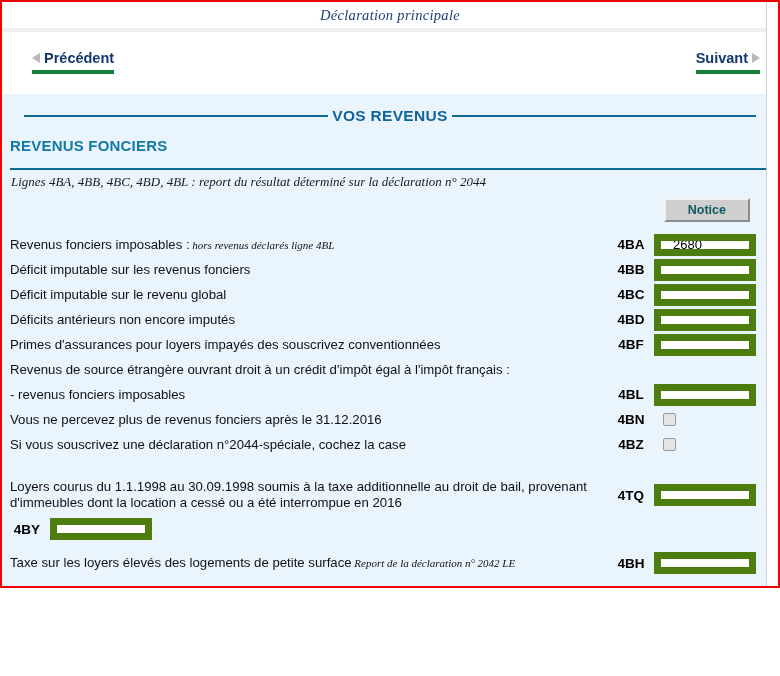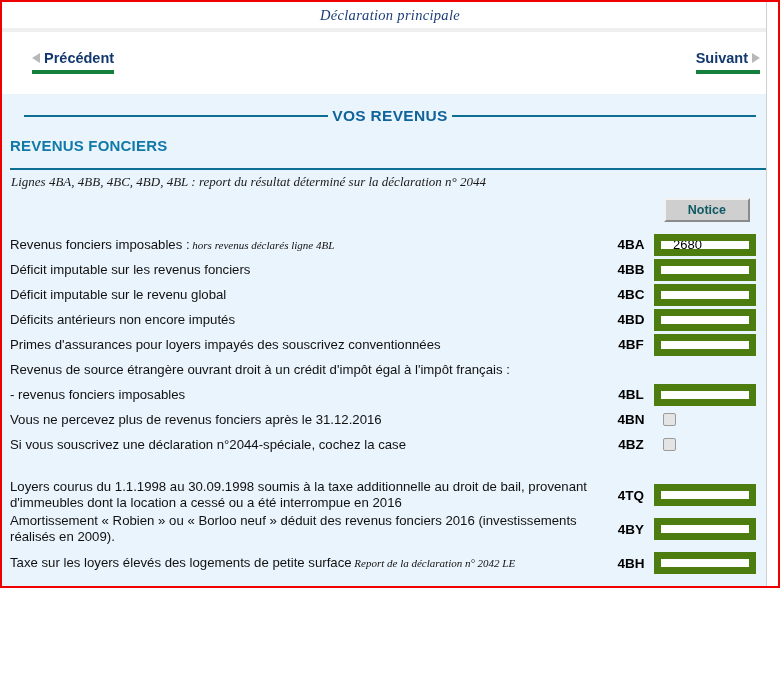--- a/index.html
+++ b/index.html
@@ -306,21 +306,20 @@
 
     <div class="rows" id="rows-b">
         <div class="row tall">
           <div class="label">Loyers courus du 1.1.1998 au 30.09.1998 soumis à la taxe additionnelle au droit de bail, provenant d'immeubles dont la location a cessé ou a été interrompue en 2016</div>
           <div class="code">4TQ</div>
           <div class="ctrl">
             <input class="fld" type="text" style="">
           </div>
         </div>
         <div class="row tall">
-          <div class="label">Amortissement « Robien » ou « Borloo neuf » déduit des revenus fonciers 2016 (investissements réalisés en 2009).</div>
           <div class="code">4BY</div>
           <div class="ctrl">
             <input class="fld" type="text" style="">
           </div>
         </div>
         <div class="row tall">
           <div class="label">Taxe sur les loyers élevés des logements de petite surface<span class="ital"> Report de la déclaration n° 2042 LE</span></div>
           <div class="code">4BH</div>
           <div class="ctrl">
             <input class="fld" type="text" style="">

